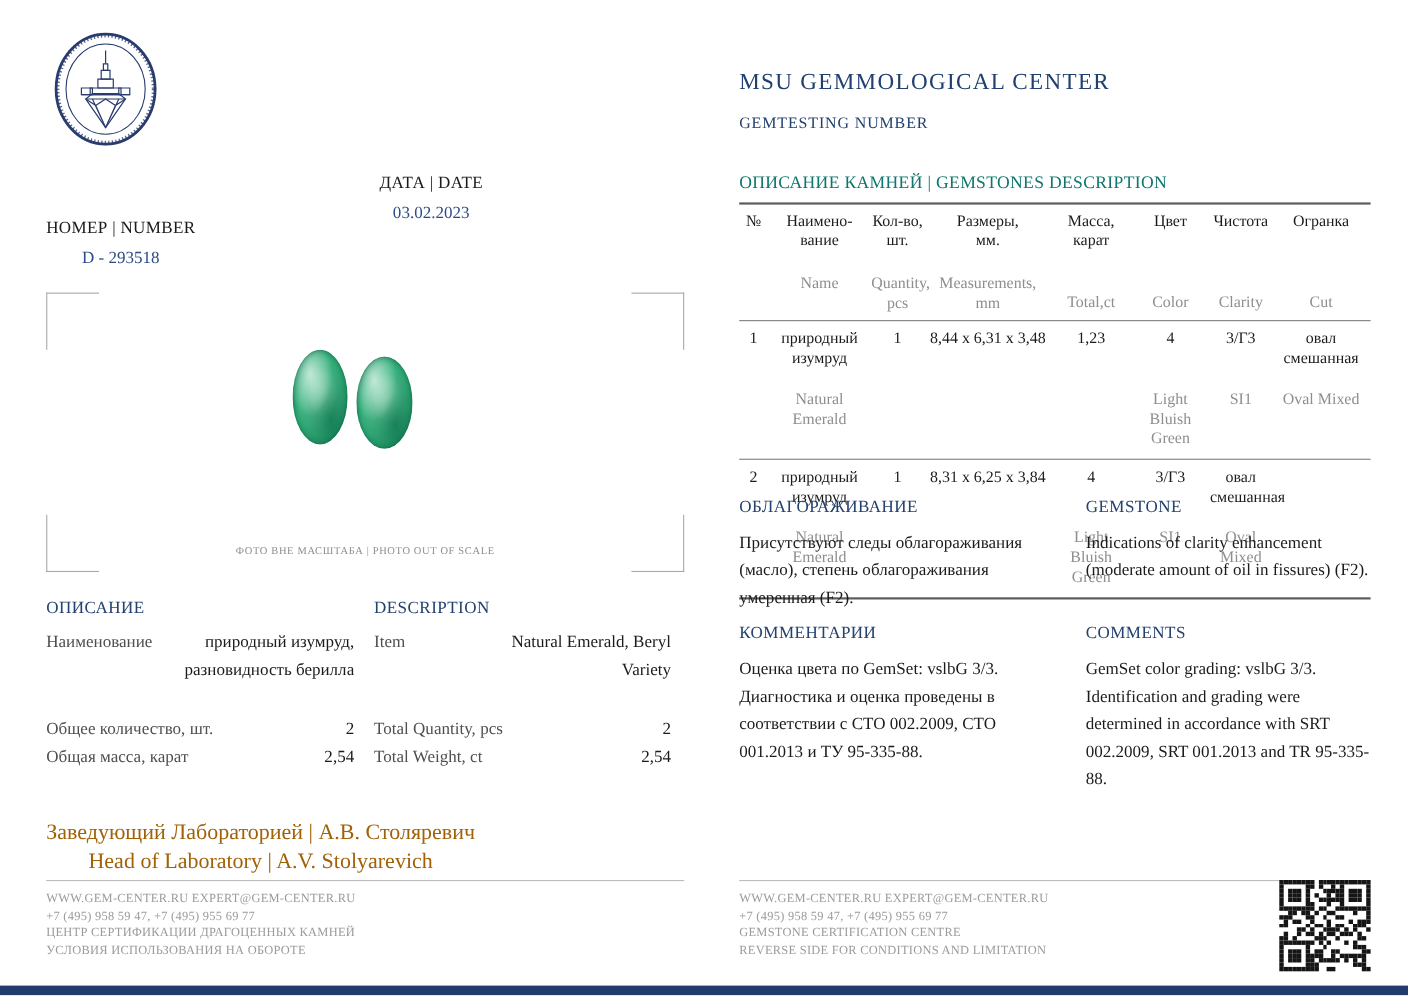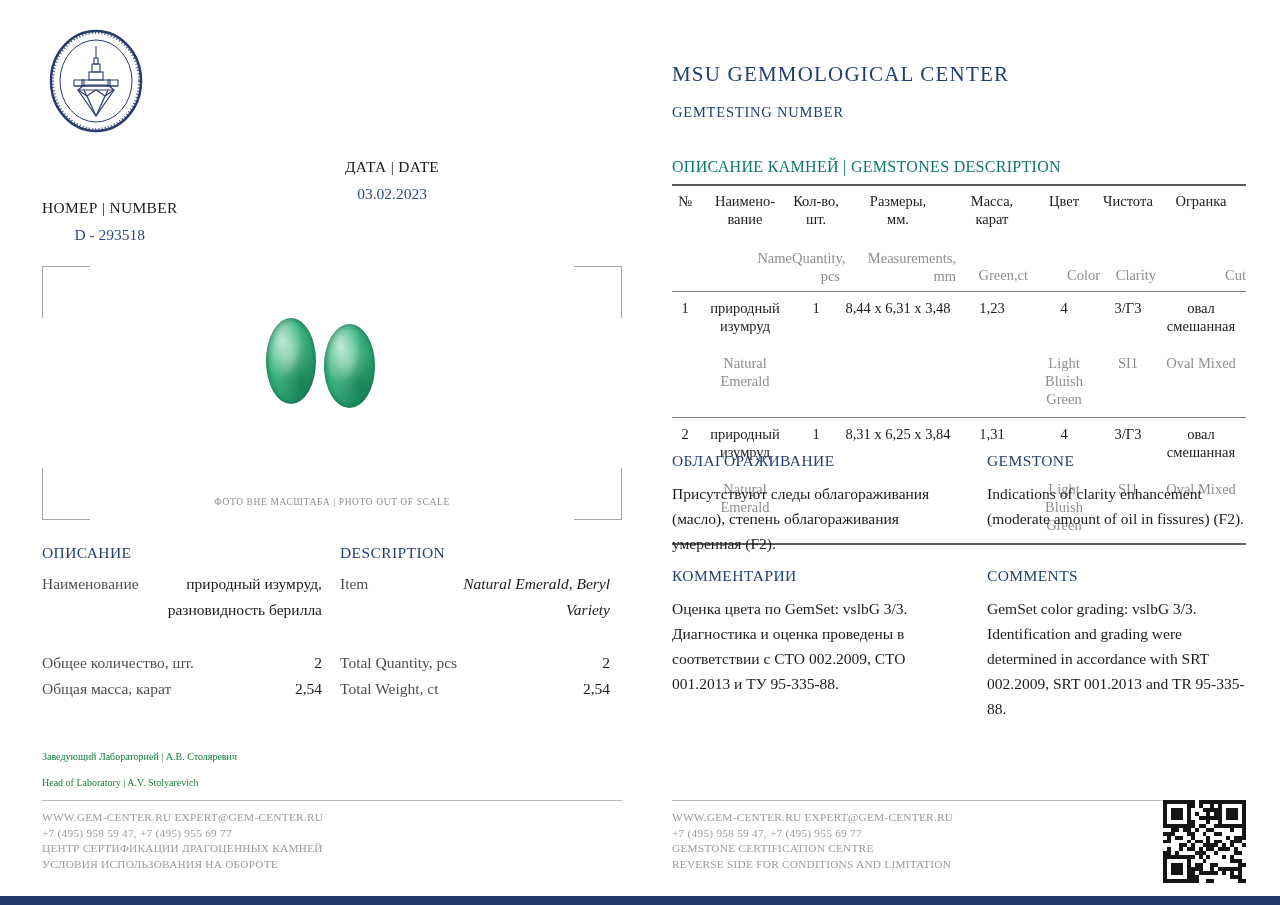--- a/index.html
+++ b/index.html
@@ -50,33 +50,33 @@
   .desc-row .val { color:#1b1b1b; text-align:right; }
   .desc-row.first { min-height:79px; align-items:flex-start; }
   .desc-row.first .val { max-width:165px; }
 
   
   .tbl-title { font-size:16px; color:#0f766e; letter-spacing:0.3px; white-space:nowrap; }
   .gem-table { left:672px; top:184px; width:574px; border-top:2px solid #5c5c5c; border-bottom:2px solid #5c5c5c; }
   .t-grid { display:grid; grid-template-columns:26px 94px 48px 116px 72px 72px 56px 90px; }
   .t-head { border-bottom:1px solid #7d7d7d; padding:6px 0 6px 0; }
   .t-head .ru { font-size:15px; color:#1b1b1b; text-align:center; white-space:pre-line; line-height:17px; }
-  .t-head .en { font-size:14.5px; color:#8e8e8e; text-align:right; white-space:pre-line; line-height:17px; margin-top:2px; }
+  .t-head .en { font-size:14.5px; color:#8e8e8e; text-align:center; white-space:pre-line; line-height:17px; margin-top:2px; }
   .t-row { padding:7px 0 9px 0; }
   .t-row + .t-row { border-top:1px solid #7d7d7d; }
   .t-cell { text-align:center; }
   .t-cell .ru { font-size:14.5px; color:#1b1b1b; line-height:18px; min-height:55px; }
   .t-cell .en { font-size:14.5px; color:#8e8e8e; line-height:18px; white-space:pre-line; }
 
   
   .sec-title { font-size:15.5px; color:#24426f; letter-spacing:0.4px; }
   .sec-body  { font-size:15.5px; color:#1b1b1b; line-height:25px; margin-top:11px; }
 
   
-  .sign { font-size:10px; line-height:26px; color:#15803d; }
+  .sign { font-size:20px; line-height:26px; color:#a16207;text-align:center; }
 
   
   .foot-line { height:1px; background:#bdbdbd; }
   .foot-text { font-size:11.3px; line-height:15.5px; letter-spacing:0.25px; color:#9b9b9b; }
   .qr { left:1163px; top:800px; width:83px; height:83px; display:grid;
         grid-template-columns:repeat(21,1fr); grid-template-rows:repeat(21,1fr); background:#fff; }
   .qr div.d { background:#151515; }
   .bottom-bar { left:0; top:896px; width:1280px; height:9px; background:#233a6d; }
 </style>
 </head>
@@ -152,21 +152,21 @@
 pcs</div>
       </div>
       <div class="t-cell">
         <div class="ru">Размеры,
 мм.</div>
         <div class="en">Measurements,
 mm</div>
       </div>
       <div class="t-cell">
         <div class="ru">Масса, карат</div>
-        <div class="en" style="margin-top:19px;">Green,ct</div>
+        <div class="en" style="margin-top:19px;">Total,ct</div>
       </div>
       <div class="t-cell">
         <div class="ru">Цвет</div>
         <div class="en" style="margin-top:19px;">Color</div>
       </div>
       <div class="t-cell">
         <div class="ru">Чистота</div>
         <div class="en" style="margin-top:19px;">Clarity</div>
       </div>
       <div class="t-cell">
@@ -215,23 +215,20 @@
       <div class="t-cell">
         <div class="ru" style="max-width:86px;margin:0 auto;">природный изумруд</div>
         <div class="en">Natural
 Emerald</div>
       </div>
       <div class="t-cell">
           <div class="ru">1</div>
         </div>
       <div class="t-cell">
           <div class="ru">8,31 x 6,25 x 3,84</div>
-        </div>
-      <div class="t-cell">
-          <div class="ru">1,31</div>
         </div>
       <div class="t-cell">
         <div class="ru">4</div>
         <div class="en">Light Bluish
 Green</div>
       </div>
       <div class="t-cell">
         <div class="ru">3/Г3</div>
         <div class="en">SI1</div>
       </div>
@@ -258,21 +255,21 @@
         <span class="val">2,54</span>
       </div>
     </div>
   </div>
 
   <div class="abs" style="left:340px; top:544px; width:270px;">
     <div class="desc-title">DESCRIPTION</div>
     <div class="desc-rows">
       <div class="desc-row first">
         <span class="lbl">Item</span>
-        <span class="val" style="max-width:160px;font-style:italic;">Natural Emerald, Beryl Variety</span>
+        <span class="val" style="max-width:160px;">Natural Emerald, Beryl Variety</span>
       </div>
       <div class="desc-row">
         <span class="lbl">Total Quantity, pcs</span>
         <span class="val">2</span>
       </div>
       <div class="desc-row">
         <span class="lbl">Total Weight, ct</span>
         <span class="val">2,54</span>
       </div>
     </div>

